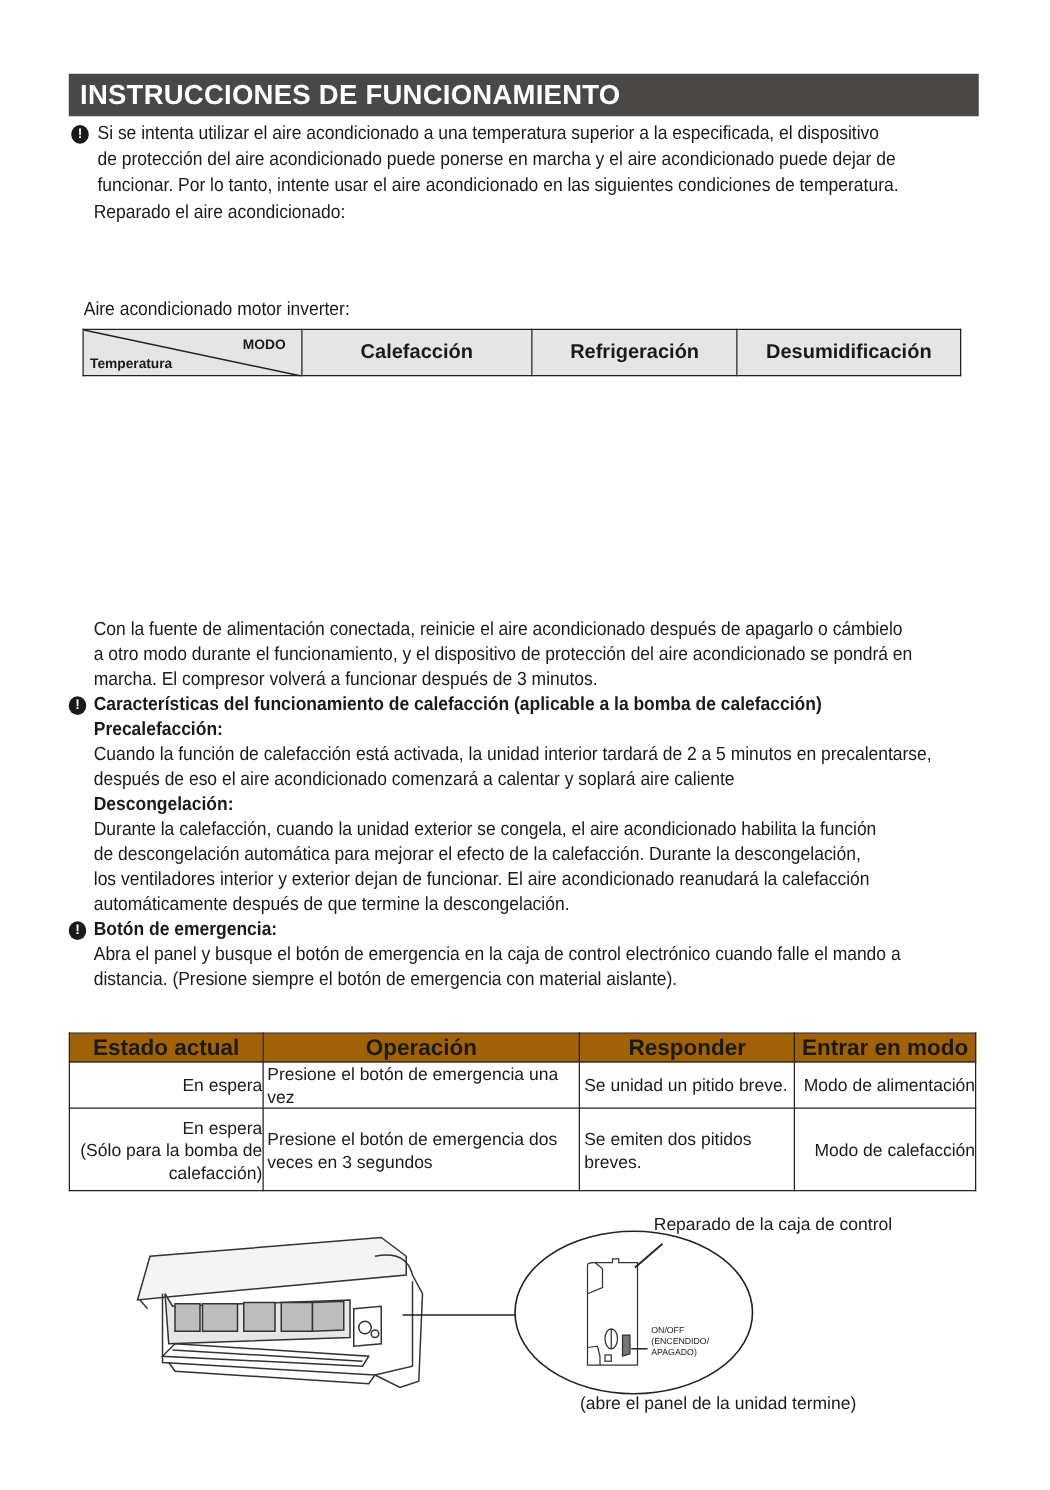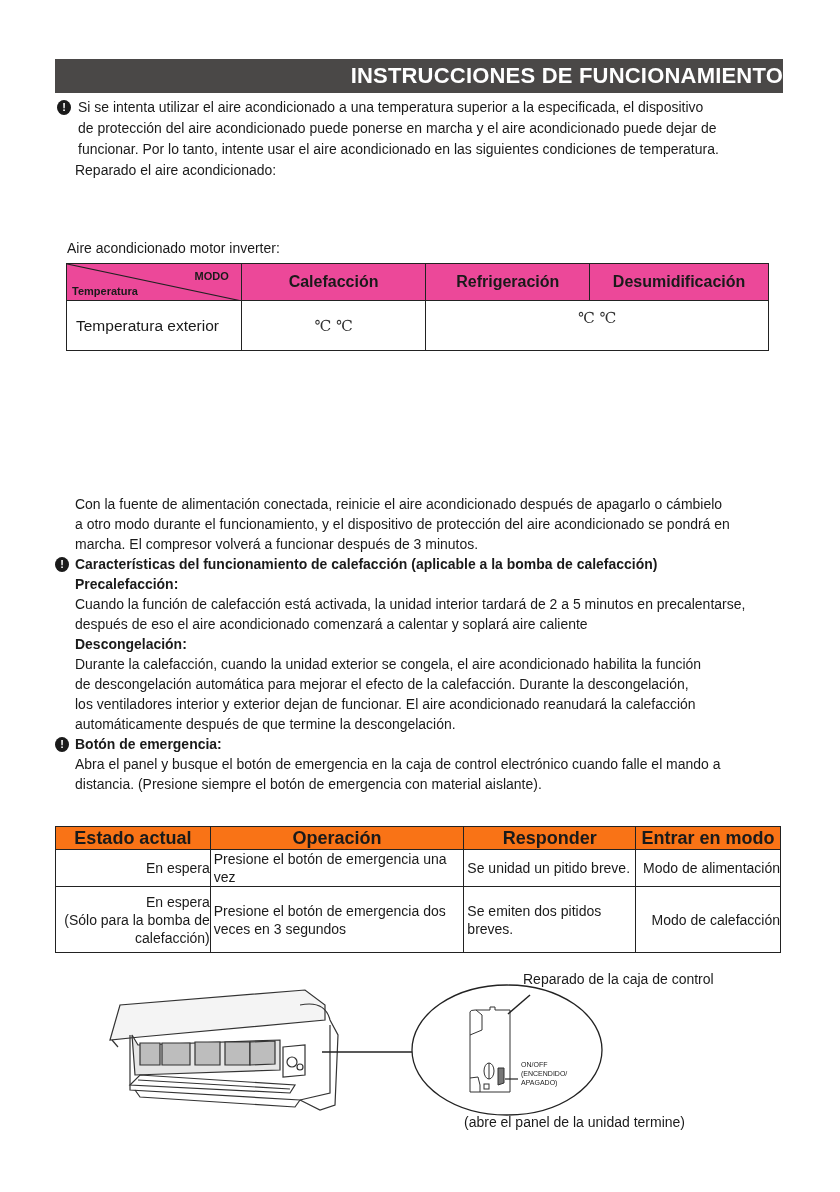--- a/index.html
+++ b/index.html
@@ -3,43 +3,43 @@
 <meta charset="utf-8">
 <style>
   * { box-sizing: border-box; margin: 0; padding: 0; }
   html, body { width: 840px; height: 1192px; background: #ffffff; }
   body { position: relative; font-family: "Liberation Sans", sans-serif; color: #1a1a1a; overflow: hidden; }
   .abs { position: absolute; }
   .header-bar {
     left: 55px; top: 59px; width: 728px; height: 34px;
     background: #4a4847; color: #ffffff;
     font-family: "Liberation Sans", sans-serif; font-weight: bold;
-    font-size: 22px; line-height: 34px; padding-left: 9px; letter-spacing: 0.2px; text-align: right;
+    font-size: 22px; line-height: 34px; padding-left: 9px; letter-spacing: 0.2px;
   }
   .para { font-size: 15.2px; line-height: 20px; transform: scaleX(0.92); transform-origin: left top; white-space: nowrap; }
   .bold { font-weight: bold; }
   .warn-icon {
     position: absolute; width: 14px; height: 15px; border-radius: 50%;
     background: #1a1a1a; color: #fff; font-weight: bold; font-size: 11px;
     line-height: 15px; text-align: center;
   }
   table { border-collapse: collapse; }
   .t1 { left: 66px; top: 263px; width: 703px; }
   .t1 td, .t1 th { border: 1.5px solid #222; font-size: 15px; }
-  .t1 th { background: #ec4899; height: 37px; font-weight: bold; font-size: 16px; transform: none; }
+  .t1 th { background: #e5e5e5; height: 37px; font-weight: bold; font-size: 16px; transform: none; }
   .t1 td { height: 44px; }
   .t1 .rowlabel { padding-left: 6px; text-align: left; font-size: 15.5px; }
   .diag-cell { position: relative; padding: 0; }
   .diag-cell svg { position: absolute; left: 0; top: 0; }
   .diag-modo { position: absolute; right: 12px; top: 6px; font-size: 11px; font-weight: bold; }
   .diag-temp { position: absolute; left: 5px; bottom: 3px; font-size: 11px; font-weight: bold; }
   .deg { font-family: "DejaVu Serif", serif; font-size: 13px; color: #333; }
   .t2 { left: 55px; top: 826px; width: 726px; }
   .t2 td, .t2 th { border: 1.5px solid #222; font-size: 14px; line-height: 18px; }
-  .t2 th { background: #f97316; font-size: 18px; font-weight: bold; height: 23px; }
+  .t2 th { background: #a16207; font-size: 18px; font-weight: bold; height: 23px; }
   .t2 td.c { text-align: right; }
   .t2 td.l { text-align: left; padding-left: 3px; }
   .t2 tr.r1 td { height: 22px; }
   .t2 tr.r2 td { height: 66px; }
   .t2 tr.r3 td { height: 22px; }
   .caption { font-size: 14px; }
 </style>
 </head>
 <body>
 
@@ -65,25 +65,20 @@
     <th class="diag-cell">
       <svg width="175" height="37">
             <line x1="0" y1="0" x2="175" y2="37" stroke="#222" stroke-width="1.2"></line>
           </svg>
       <span class="diag-modo">MODO</span>
       <span class="diag-temp">Temperatura</span>
     </th>
     <th>Calefacción</th>
     <th>Refrigeración</th>
     <th>Desumidificación</th>
-  </tr>
-  <tr>
-    <td class="rowlabel" style="height:50px; padding-left:9px;">Temperatura exterior</td>
-    <td style="text-align:center;" class="deg">℃      ℃</td>
-    <td colspan="2" style="text-align:center; vertical-align:top; padding-top:8px;" class="deg">℃      ℃</td>
   </tr>
 </tbody>
   </table>
 
 <div class="abs para" style="left:75px; top:494px;">Con la fuente de alimentación conectada, reinicie el aire acondicionado después de apagarlo o cámbielo</div>
 <div class="abs para" style="left:75px; top:514px;">a otro modo durante el funcionamiento, y el dispositivo de protección del aire acondicionado se pondrá en</div>
 <div class="abs para" style="left:75px; top:534px;">marcha. El compresor volverá a funcionar después de 3 minutos.</div>
 
 <span class="warn-icon" style="left:55px; top:557px;">!</span>
 <div class="abs para bold" style="left:75px; top:554px;">Características del funcionamiento de calefacción (aplicable a la bomba de calefacción)</div>

